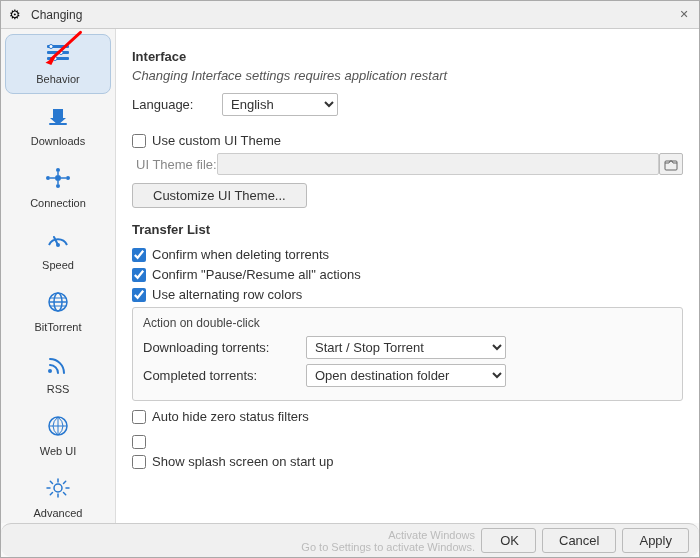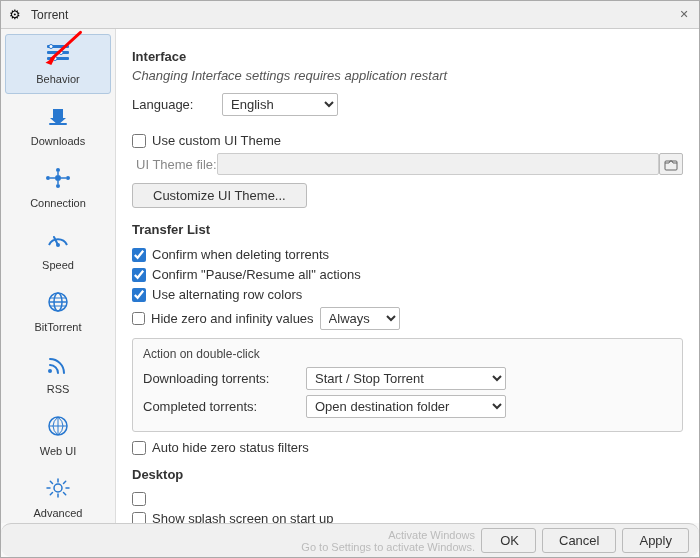--- a/index.html
+++ b/index.html
@@ -66,21 +66,21 @@
       overflow-y: auto;
     }
     .sidebar-item {
       display: flex;
       flex-direction: column;
       align-items: center;
       padding: 8px 6px;
       cursor: pointer;
       border: 1px solid transparent;
       margin: 1px 4px;
-      border-radius: 3px;
+      border-radius: 8px;
       gap: 4px;
     }
     .sidebar-item.active {
       background: #dce8f5;
       border: 1px solid #b0c8e0;
     }
     .sidebar-icon {
       font-size: 22px;
       color: #2878d0;
       line-height: 1;
@@ -263,21 +263,21 @@
     }
   </style>
 </head>
 <body>
 
 <div class="window-wrapper">
   <div class="window">
 
     <div class="title-bar">
       <span class="title-bar-icon">⚙</span>
-      <span class="title-bar-text">Torrent</span>
+      <span class="title-bar-text">Changing</span>
       <span class="title-bar-close">✕</span>
     </div>
 
     <div class="body">
 
       <div class="sidebar">
 
         <div class="sidebar-item active">
           <span class="sidebar-icon">
             <svg width="26" height="22" viewBox="0 0 26 22" fill="none">
@@ -424,28 +424,20 @@
         <div class="checkbox-row">
           <input type="checkbox" id="confirm-pause" checked="" style="">
           <label for="confirm-pause" class="checkbox-label">Confirm "Pause/Resume all" actions</label>
         </div>
 
         <div class="checkbox-row">
           <input type="checkbox" id="alt-colors" checked="" style="">
           <label for="alt-colors" class="checkbox-label">Use alternating row colors</label>
         </div>
 
-        <div class="hide-row">
-          <input type="checkbox" id="hide-zero" style="">
-          <label for="hide-zero" class="checkbox-label">Hide zero and infinity values</label>
-          <select class="always-select">
-            <option>Always</option>
-            <option>Never</option>
-          </select>
-        </div>
 
         
         <div class="sub-section">
           <div class="sub-section-title">Action on double-click</div>
 
           <div class="double-click-row">
             <span class="double-click-label">Downloading torrents:</span>
             <select class="action-select">
               <option>Start / Stop Torrent</option>
               <option>Open destination folder</option>
@@ -462,21 +454,20 @@
             </select>
           </div>
         </div>
 
         <div class="checkbox-row">
           <input type="checkbox" id="auto-hide" style="">
           <label for="auto-hide" class="checkbox-label">Auto hide zero status filters</label>
         </div>
 
         
-        <div class="section-header" style="margin-top:12px;">Desktop</div>
         <div style="height:6px"></div>
 
         <div class="checkbox-row">
           <input type="checkbox" id="start-qbit" style="">
         </div>
 
         <div class="checkbox-row">
           <input type="checkbox" id="show-splash" style="">
           <label for="show-splash" class="checkbox-label">Show splash screen on start up</label>
         </div>

